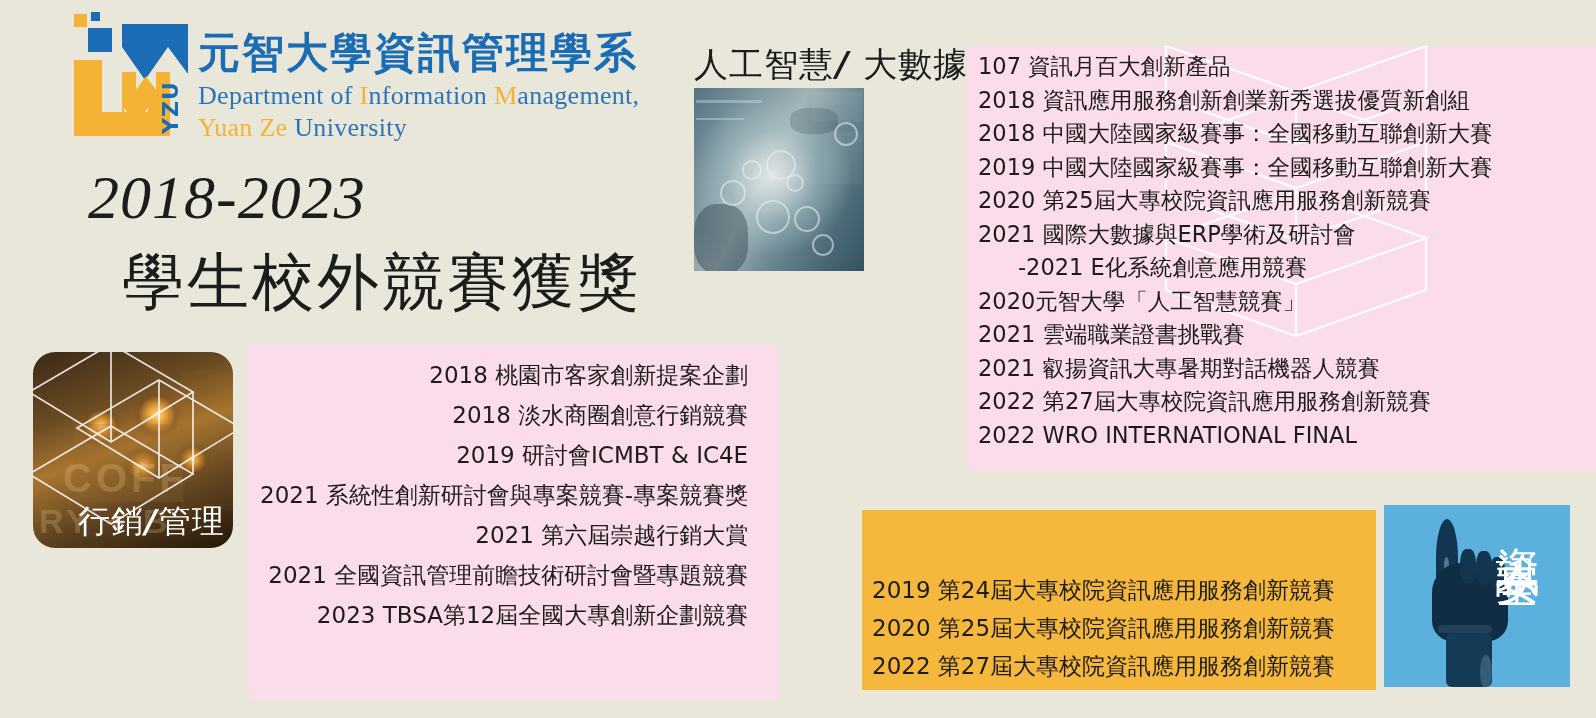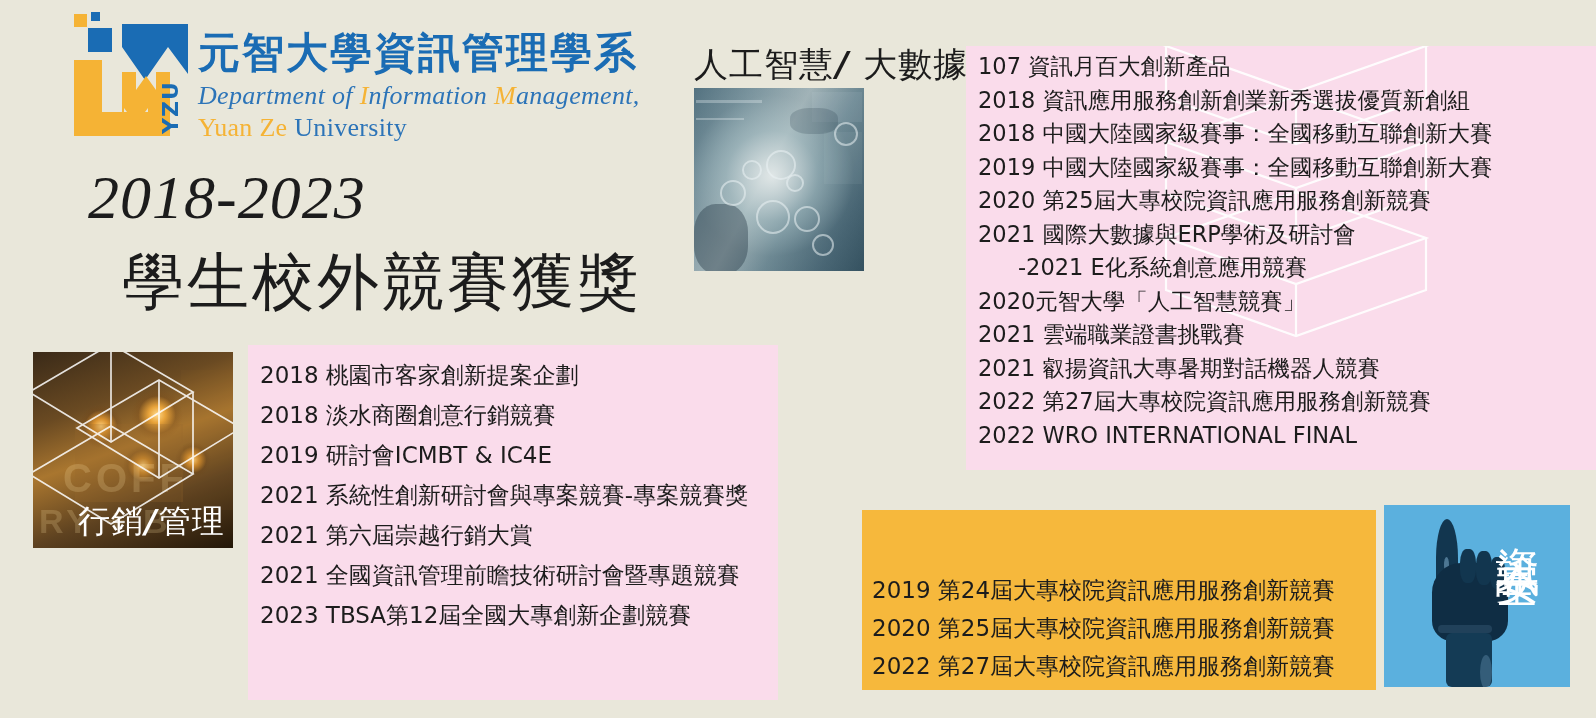--- a/index.html
+++ b/index.html
@@ -16,21 +16,21 @@
   .logo-wrap{position:absolute;left:60px;top:12px;width:600px;height:150px;}
   .logo-mark{position:absolute;left:0;top:0;width:170px;height:140px;}
   .logo-text{position:absolute;left:138px;top:20px;}
   .logo-cn{
     font-family:"DejaVu Sans","Liberation Sans",sans-serif;
     font-size:42px;font-weight:bold;color:#1a6cb4;letter-spacing:2px;
     line-height:1;white-space:nowrap;
   }
   .logo-en1{
     font-family:"Liberation Serif","DejaVu Serif",serif;
-    font-size:26px;color:#2c74b8;margin-top:7px;white-space:nowrap;letter-spacing:.3px;font-style:italic;
+    font-size:26px;color:#2c74b8;margin-top:7px;white-space:nowrap;letter-spacing:.3px;
   }
   .logo-en2{
     font-family:"Liberation Serif","DejaVu Serif",serif;
     font-size:26px;color:#f5b335;margin-top:2px;white-space:nowrap;letter-spacing:.3px;
   }
   .logo-en1 .hl,.logo-en2 .hl{color:#f5b335;}
   .logo-en2 .bl{color:#2c74b8;}
 
   
   .year-title{
@@ -68,21 +68,21 @@
   
   #ai-panel{left:966px;top:46px;width:640px;height:424px;}
   #ai-list{position:absolute;left:12px;top:4px;font-size:22.5px;line-height:33.5px;}
   #ai-list .indent{padding-left:40px;}
 
   
   .wm{position:absolute;left:0;top:0;pointer-events:none;z-index:1;}
 
   
   #mk-panel{left:248px;top:345px;width:530px;height:355px;}
-  #mk-list{position:absolute;left:12px;top:10px;font-size:23px;line-height:40px;}
+  #mk-list{position:absolute;left:12px;top:10px;font-size:23px;line-height:40px;text-align:right;}
   #mk-list .indent{padding-left:46px;}
 
   
   #sec-panel{left:862px;top:510px;width:514px;height:180px;}
   #sec-list{position:absolute;left:10px;top:13px;font-size:23px;line-height:38px;margin-top:48px;}
 
   
   .img-box{position:absolute;overflow:hidden;}
 
   
@@ -96,20 +96,21 @@
   #ai-img .dark{position:absolute;background:rgba(28,48,60,.38);border-radius:40%;}
 
   
   #mk-img{left:33px;top:352px;width:200px;height:196px;
     background:
       radial-gradient(circle 26px at 62% 32%, #ffd98a 0%, #e8a33a 32%, rgba(120,70,20,.25) 72%, rgba(0,0,0,0) 100%),
       radial-gradient(circle 22px at 34% 38%, #ffd07a 0%, #d9912f 34%, rgba(110,62,18,.22) 74%, rgba(0,0,0,0) 100%),
       radial-gradient(circle 18px at 80% 55%, #ffcf78 0%, #cf8a2c 34%, rgba(100,58,16,.2) 74%, rgba(0,0,0,0) 100%),
       radial-gradient(circle 20px at 55% 58%, #ffd27e 0%, #cc8a2e 36%, rgba(100,58,16,.2) 76%, rgba(0,0,0,0) 100%),
       linear-gradient(160deg,#3a2a18 0%,#6a4a22 28%,#a9762f 48%,#5e4220 72%,#231708 100%);
+    border-radius: 22px;
   }
   #mk-img .ghost{
     position:absolute;color:rgba(255,228,170,.20);
     font-family:"Liberation Sans",sans-serif;font-weight:bold;font-size:40px;
     letter-spacing:4px;
   }
   #mk-img .wood{position:absolute;background:rgba(150,104,44,.25);}
   #mk-label{
     position:absolute;left:78px;top:500px;z-index:6;
     font-family:"DejaVu Sans","Liberation Sans",sans-serif;

